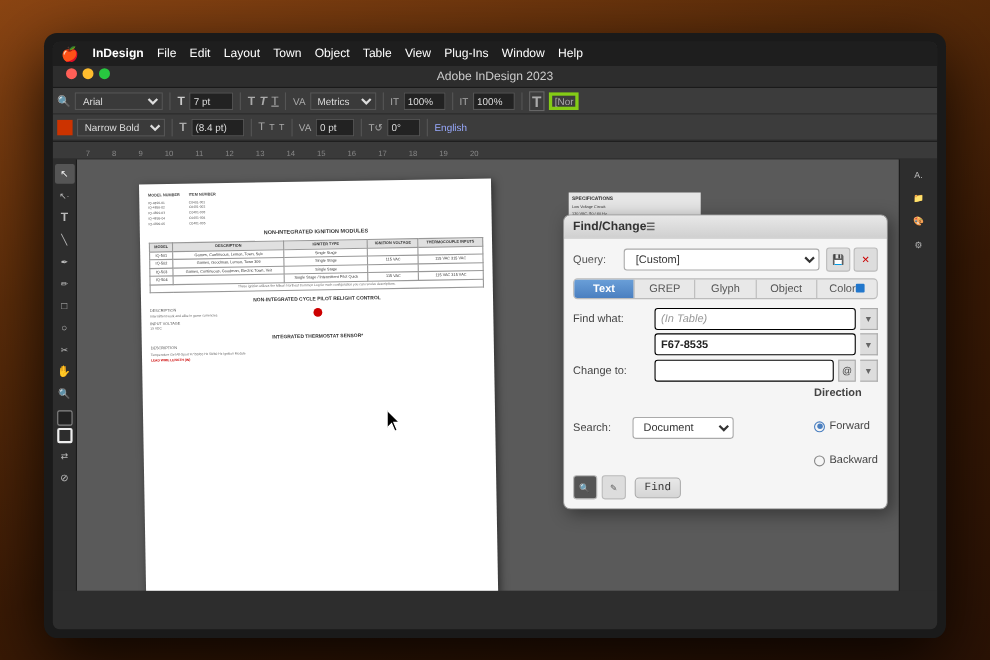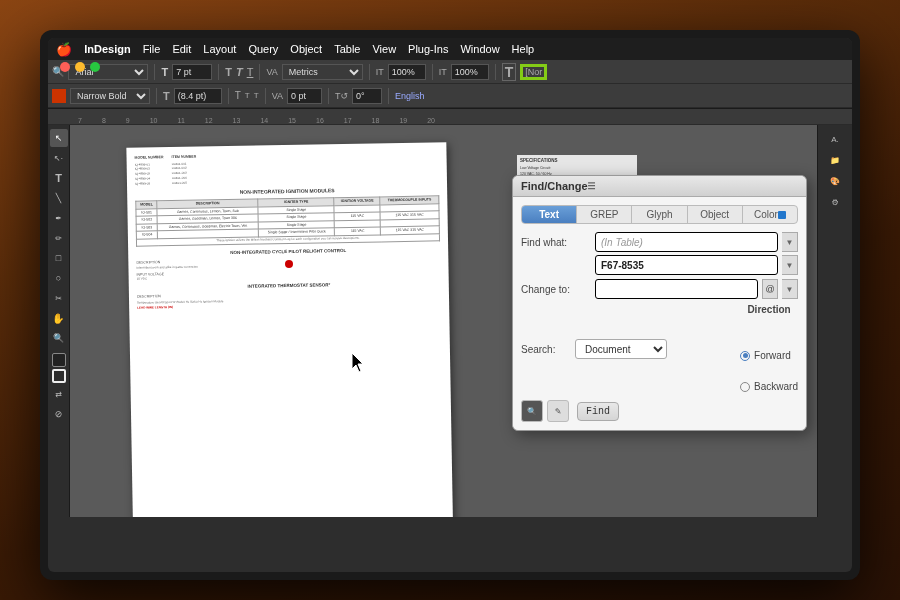--- a/index.html
+++ b/index.html
@@ -454,22 +454,21 @@
       font-size: 10px;
       color: #333;
       height: 20px;
       width: 92px;
     }
 
     .direction-label {
       font-size: 10px;
       font-weight: 600;
       color: #444;
-      margin-bottom: 17px;
-      text-align: center;
+      margin-bottom: 1px;
     }
 
     .radio-row {
       display: flex;
       align-items: center;
       gap: 4px;
       margin-bottom: 2px;
       margin-top: 16px;
     }
 
@@ -591,52 +590,55 @@
 
 <div class="laptop-frame">
   <div class="laptop-screen">
 
     <div class="mac-menubar">
       <span class="apple-logo">🍎</span>
       <span class="mac-menu-item bold">InDesign</span>
       <span class="mac-menu-item">File</span>
       <span class="mac-menu-item">Edit</span>
       <span class="mac-menu-item">Layout</span>
-      <span class="mac-menu-item">Query</span>
+      <span class="mac-menu-item">Town</span>
       <span class="mac-menu-item">Object</span>
       <span class="mac-menu-item">Table</span>
       <span class="mac-menu-item">View</span>
       <span class="mac-menu-item">Plug-Ins</span>
       <span class="mac-menu-item">Window</span>
       <span class="mac-menu-item">Help</span>
     </div>
 
     <div class="traffic-lights">
       <div class="tl tl-red"></div>
       <div class="tl tl-yellow"></div>
       <div class="tl tl-green"></div>
     </div>
 
+    <div class="title-bar">
+      <span>Adobe InDesign 2023</span>
+    </div>
 
     <div class="toolbar-area">
       <div class="toolbar-row">
         <span style="font-size:10px;">🔍</span>
         <select class="toolbar-dropdown">
           <option>Arial</option>
         </select>
         <div class="toolbar-separator"></div>
         <span class="toolbar-label" style="font-size:11px; font-weight:bold; color:#ccc;">T</span>
         <input class="toolbar-input" value="7 pt" style="width: 40px;">
         <div class="toolbar-separator"></div>
         <span class="toolbar-label" style="font-weight:bold; font-size:11px;">T</span>
         <span class="toolbar-label" style="font-weight:bold; font-size:11px; font-style:italic;">T</span>
         <span class="toolbar-label" style="font-size:11px; text-decoration:underline;">T</span>
         <div class="toolbar-separator"></div>
         <span class="toolbar-label">VA</span>
-        <select class="toolbar-dropdown" style="width:81px;">
+        <select class="toolbar-dropdown" style="width:60px;">
           <option>Metrics</option>
         </select>
         <div class="toolbar-separator"></div>
         <span class="toolbar-label" style="font-size:9px;">IT</span>
         <input class="toolbar-input" value="100%" style="width: 38px;">
         <div class="toolbar-separator"></div>
         <span class="toolbar-label" style="font-size:9px;">IT</span>
         <input class="toolbar-input" value="100%" style="width: 38px;">
         <div class="toolbar-separator"></div>
         <span class="toolbar-label" style="font-size:14px; font-weight:bold; border:1px solid #666; padding:0 2px;">T</span>
@@ -814,20 +816,30 @@
 
         <div class="find-change-panel">
 
           <div class="panel-title-bar">
             <span>Find/Change</span>
             <span style="font-size:9px; color:#666;">☰</span>
           </div>
 
           <div class="panel-body">
 
+            <div class="query-row">
+              <span class="query-label">Query:</span>
+              <select class="query-dropdown">
+                <option>[Custom]</option>
+              </select>
+              <div style="display:flex; gap:3px;">
+                <div class="panel-icon-btn" style="font-size:9px;">💾</div>
+                <div class="panel-icon-btn" style="font-size:9px; color:#c00;">✕</div>
+              </div>
+            </div>
 
             <div class="tabs-row">
               <div class="panel-tab active">Text</div>
               <div class="panel-tab">GREP</div>
               <div class="panel-tab">Glyph</div>
               <div class="panel-tab">Object</div>
               <div class="panel-tab">
                 <span>Color</span><span class="color-badge"></span>
               </div>
             </div>

